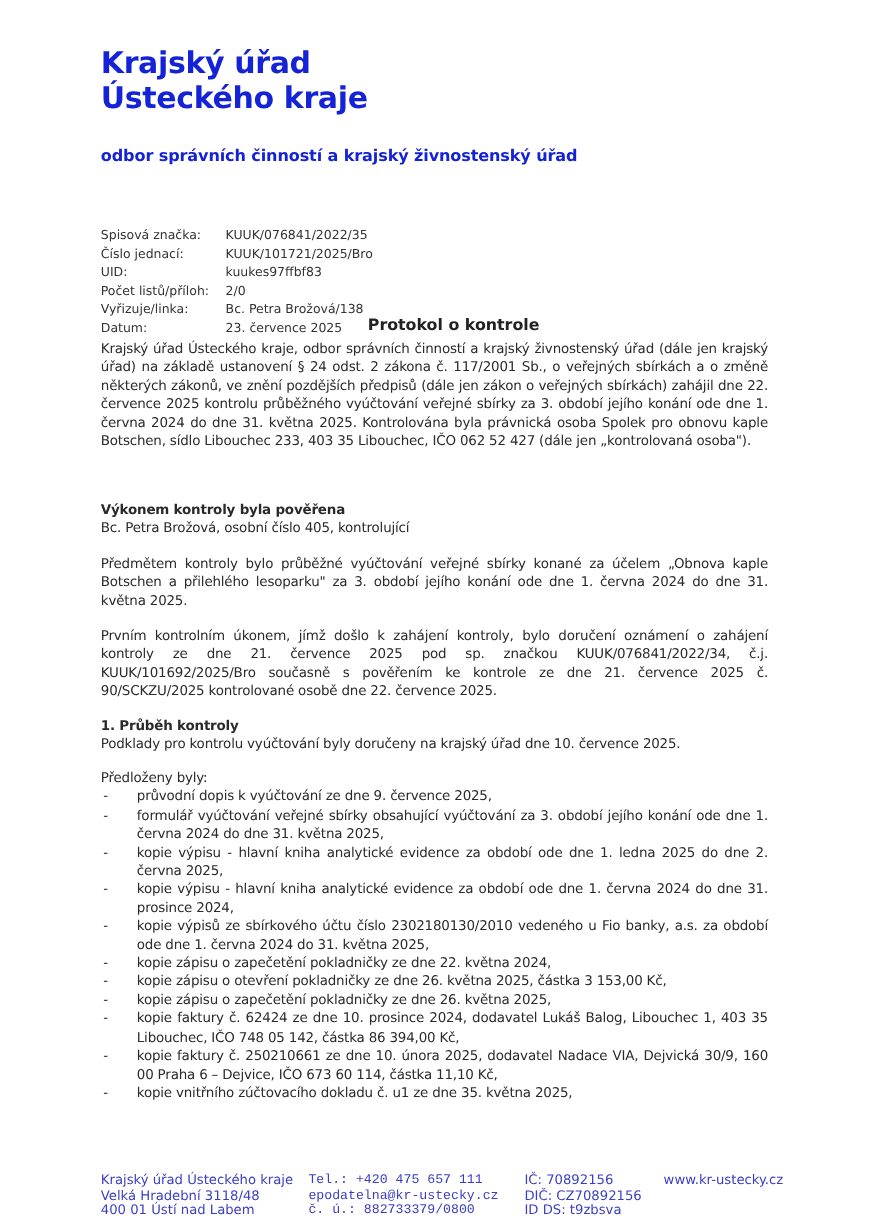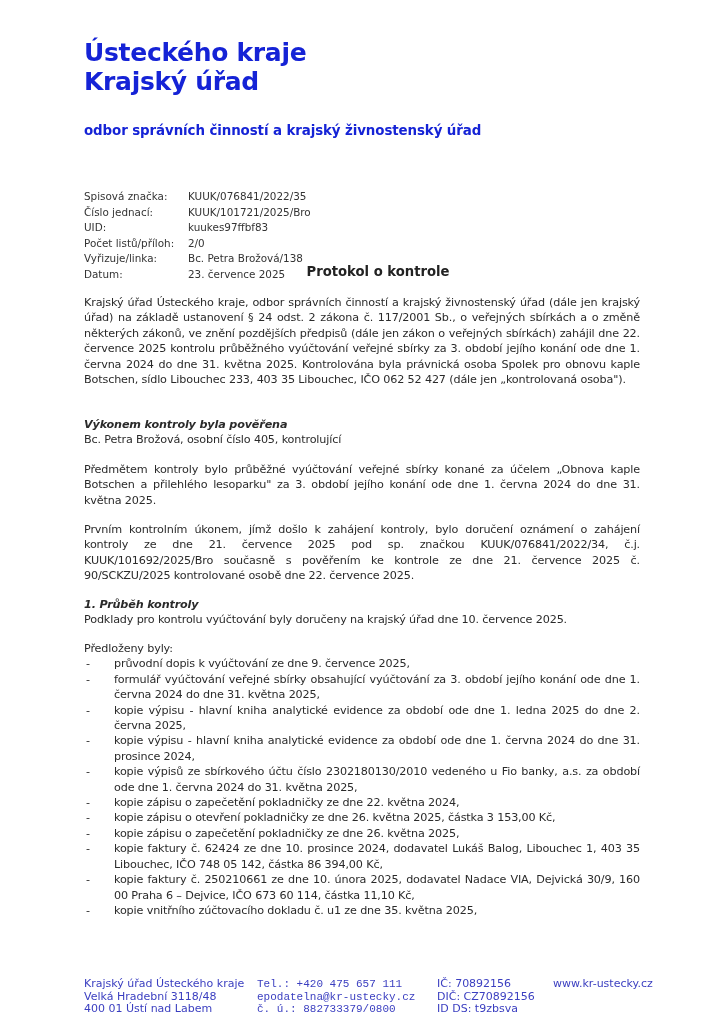--- a/index.html
+++ b/index.html
@@ -16,46 +16,46 @@
 
     .meta { position: absolute; left: 84px; top: 165px; font-size: 10.4px; line-height: 15.6px; color: #333; margin-top: 24px; }
     .meta-row { display: flex; white-space: nowrap; }
     .meta-label { width: 104px; }
 
     .doc-title { position: absolute; left: 0; width: 724px; top: 264px; text-align: center;
       font-weight: bold; font-size: 13.2px; color: #222; padding-left: 16px; }
 
     .body-text { position: absolute; left: 84px; width: 556px; font-size: 11.2px; line-height: 15.4px;
       text-align: justify; color: #2a2a2a; letter-spacing: -0.15px; }
-    .p1 { top: 295px; }
+    .p1 { top: 283px; }
     .p2 { top: 417px; }
     .p3 { top: 462px; }
     .p4 { top: 522px; }
     .p5 { top: 597px; }
     .p6 { top: 641px; }
-    .b { font-weight: bold; font-style: italic; }
+    .b { font-weight: bold; }
 
     .list { margin: 0; padding: 0; list-style: none; }
     .list li { position: relative; padding-left: 30px; }
     .list li .dash { position: absolute; left: 2px; top: 0; }
 
     .footer { position: absolute; top: 938px; font-size: 11px; line-height: 12.6px; color: #3a3ec0; white-space: nowrap; margin-top: 40px; }
     .f1 { left: 84px; }
     .f2 { left: 257px; font-family: Liberation Mono, monospace; }
     .f3 { left: 437px; }
     .f4 { left: 553px; }
   </style>
 </head>
 <body>
 
 <div class="page">
 
   <div class="org-title">
+    <div>Krajský úřad</div>
     <div>Ústeckého kraje</div>
-    <div>Krajský úřad</div>
   </div>
 
   <div class="dept">odbor správních činností a krajský živnostenský úřad</div>
 
   <div class="meta">
     <div class="meta-row">
       <span class="meta-label">Spisová značka:</span>
       <span>KUUK/076841/2022/35</span>
     </div>
     <div class="meta-row">

